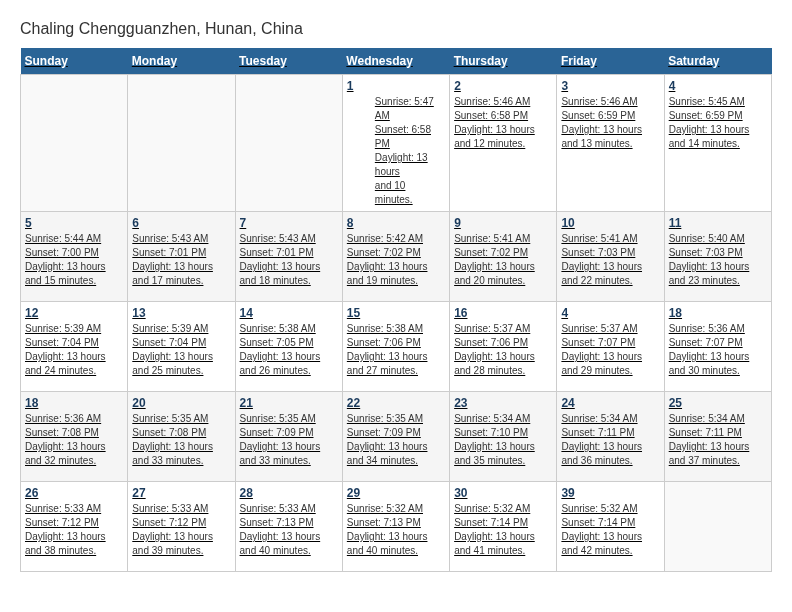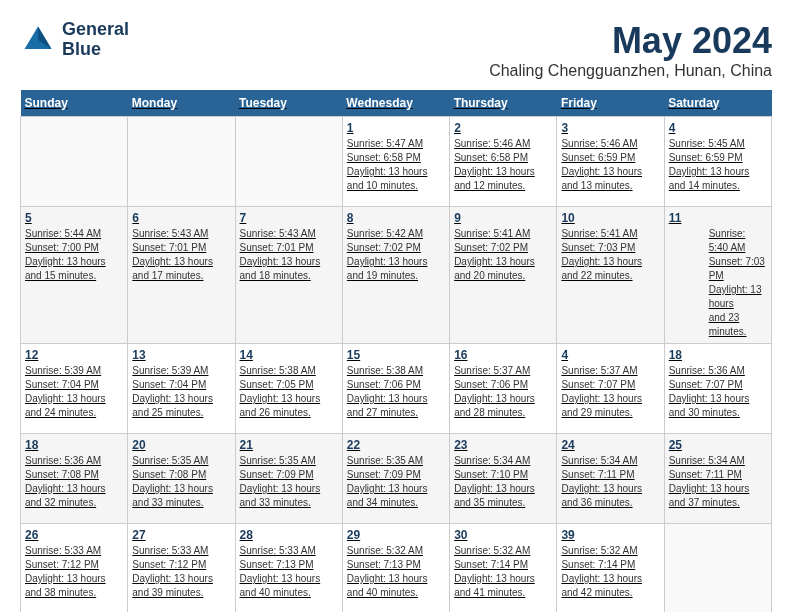--- a/index.html
+++ b/index.html
@@ -82,32 +82,21 @@
       line-height: 1.4;
     }
     td.empty {
       background: #f9f9f9;
     }
   </style>
 </head>
 <body>
 
 <div class="header-section">
-  <div class="logo">
-    <svg class="logo-icon" viewBox="0 0 40 40">
-      <polygon points="20,5 35,30 5,30" fill="#1a6ea8"></polygon>
-      <polygon points="20,5 35,30 20,20" fill="#0d4f80"></polygon>
-    </svg>
-    <div class="logo-text">
-      <div>General</div>
-      <div>Blue</div>
-    </div>
-  </div>
   <div class="title-section">
-    <div class="month-title">May 2024</div>
     <div class="location-title">Chaling Chengguanzhen, Hunan, China</div>
   </div>
 </div>
 
 <table>
   <thead>
     <tr>
     <th>Sunday</th>
         <th>Monday</th>
         <th>Tuesday</th>
@@ -117,21 +106,21 @@
         <th>Saturday</th>
       </tr>
   </thead>
   <tbody id="calendar-body">
   <tr>
         <td class="empty"></td>
         <td class="empty"></td>
         <td class="empty"></td>
         <td>
           <span class="day-num">1</span>
-          <div class="day-info" style="white-space: pre-line;">Sunrise: 5:47 AM
+          <div class="day-info" style="white-space: pre-line; margin-left: 28px;">Sunrise: 5:47 AM
 Sunset: 6:58 PM
 Daylight: 13 hours
 and 10 minutes.</div>
         </td>
         <td>
           <span class="day-num">2</span>
           <div class="day-info" style="white-space: pre-line;">Sunrise: 5:46 AM
 Sunset: 6:58 PM
 Daylight: 13 hours
 and 12 minutes.</div>
@@ -189,21 +178,21 @@
         </td>
         <td>
           <span class="day-num">10</span>
           <div class="day-info" style="white-space: pre-line;">Sunrise: 5:41 AM
 Sunset: 7:03 PM
 Daylight: 13 hours
 and 22 minutes.</div>
         </td>
         <td>
           <span class="day-num">11</span>
-          <div class="day-info" style="white-space: pre-line; margin-left: 40px;">Sunrise: 5:40 AM
+          <div class="day-info" style="white-space: pre-line;">Sunrise: 5:40 AM
 Sunset: 7:03 PM
 Daylight: 13 hours
 and 23 minutes.</div>
         </td>
       </tr>
       <tr>
         <td>
           <span class="day-num">12</span>
           <div class="day-info" style="white-space: pre-line;">Sunrise: 5:39 AM
 Sunset: 7:04 PM

